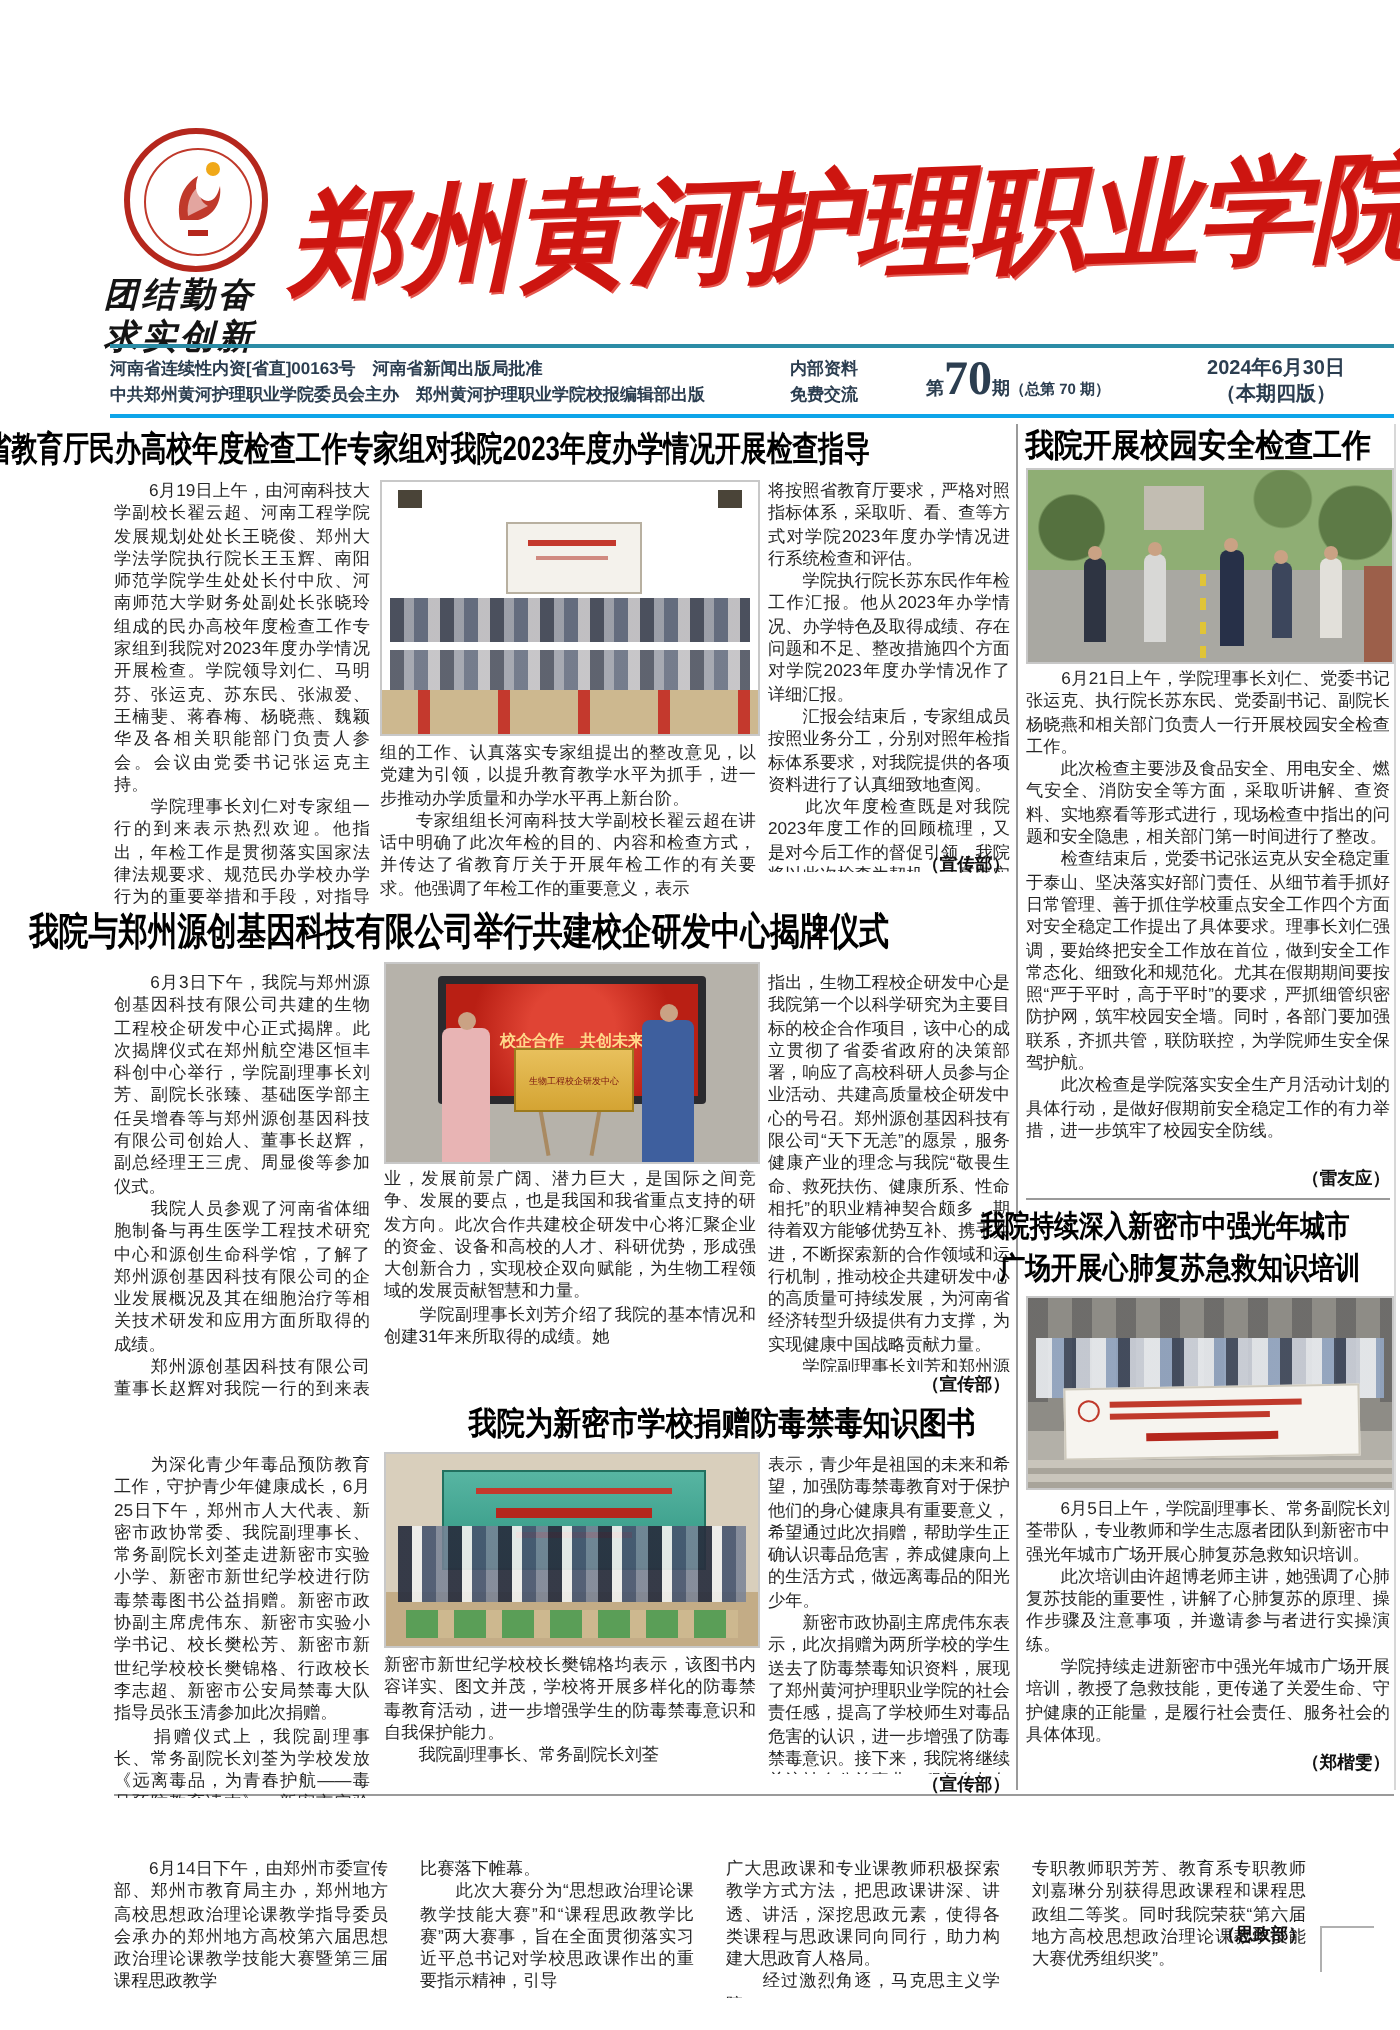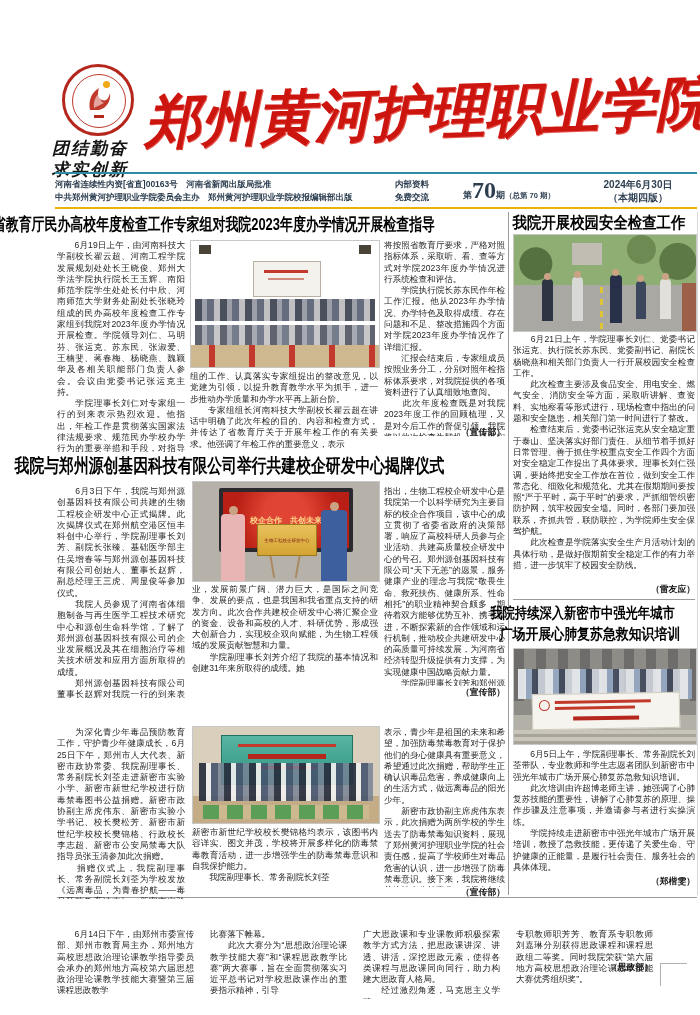--- a/index.html
+++ b/index.html
@@ -16,21 +16,21 @@
   .seal-bar{position:absolute;left:21px;top:40px;width:10px;height:3px;background:#b5271d;}
   .motto{position:absolute;left:52px;top:138px;width:120px;
          font-family:"DejaVu Serif",serif;font-weight:bold;font-style:italic;
          font-size:17px;line-height:21px;color:#141414;letter-spacing:2px;white-space:pre-line;}
   .paper-title{position:absolute;left:158px;top:58px;width:540px;height:110px;
          display:flex;align-items:center;justify-content:center;}
   .paper-title span{font-family:"DejaVu Serif",serif;font-weight:bold;font-style:italic;
          font-size:58px;color:#cd1510;white-space:nowrap;transform:rotate(-2deg) scaleX(.98);
          text-shadow:1px 1px 0 #e4564d;}
   .infobar{position:absolute;left:55px;top:172px;width:642px;height:33px;
-         border-top:2px solid #2b8ca6;border-bottom:2px solid #eab308;
+         border-top:2px solid #2b8ca6;border-bottom:2px solid #0ea5e9;
          display:flex;align-items:center;color:#2c3e50;}
   .info-left{width:330px;font-size:8.5px;line-height:13px;font-weight:bold;white-space:pre-line;}
   .info-internal{width:54px;font-size:8.5px;line-height:13px;font-weight:bold;white-space:pre-line;text-align:center;}
   .issue{width:140px;display:flex;align-items:baseline;justify-content:center;font-weight:bold;color:#2c3e50;}
   .issue .big{font-size:24px;font-family:"Liberation Serif",serif;}
   .issue .small{font-size:9px;}
   .issue .tiny{font-size:7.5px;}
   .info-date{flex:1;text-align:center;font-size:10px;font-weight:bold;line-height:13px;white-space:pre-line;}
   
   .vrule{position:absolute;left:508px;top:212px;width:1px;height:683px;background:#9a9a9a;}
@@ -186,20 +186,23 @@
       <div class="abs" style="left:22px;top:12px;width:80px;height:2.5px;background:#c0392b;"></div>
       <div class="abs" style="left:40px;top:22px;width:66px;height:4px;background:#b5271d;"></div>
     </div>
     <div class="abs" style="left:0;bottom:0;width:100%;height:14px;background:repeating-linear-gradient(#c9c5bb 0 4px,#a8a49a 4px 7px);"></div>
   </div>
   <div class="col" style="left:513px;top:749px;width:182px;height:128px;">　　6月5日上午，学院副理事长、常务副院长刘荃带队，专业教师和学生志愿者团队到新密市中强光年城市广场开展心肺复苏急救知识培训。
 　　此次培训由许超博老师主讲，她强调了心肺复苏技能的重要性，讲解了心肺复苏的原理、操作步骤及注意事项，并邀请参与者进行实操演练。
 　　学院持续走进新密市中强光年城市广场开展培训，教授了急救技能，更传递了关爱生命、守护健康的正能量，是履行社会责任、服务社会的具体体现。</div>
   <div class="byline" style="left:574px;top:876px;width:121px;">（郑楷雯）</div>
 
+  <div class="hl" style="left:57px;top:701px;width:448px;height:22px;">
+    <span class="sq" style="font-size:16px;transform:scaleX(.88);">我院为新密市学校捐赠防毒禁毒知识图书</span>
+  </div>
   <div class="photo" style="left:192px;top:726px;width:186px;height:96px;background:linear-gradient(#d9cfbc 0 72%,#c3ac86 72% 100%);">
     <div class="abs" style="left:28px;top:8px;width:130px;height:48px;background:linear-gradient(#57b5a2,#2f9480);border:1px solid #22705f;">
       <div class="abs" style="left:16px;top:8px;width:98px;height:3px;background:#c4392d;"></div>
       <div class="abs" style="left:26px;top:18px;width:78px;height:5px;background:#b5271d;"></div>
       <div class="abs" style="left:36px;top:30px;width:58px;height:3px;background:#c4392d;"></div>
     </div>
     <div class="crowd" style="left:6px;top:36px;width:174px;height:38px;background:repeating-linear-gradient(90deg,rgba(40,46,62,.92) 0 7px,rgba(240,240,238,.92) 7px 12px,rgba(70,84,110,.9) 12px 19px,rgba(120,130,150,.85) 19px 25px);"></div>
     <div class="abs" style="left:10px;bottom:4px;width:166px;height:14px;background:repeating-linear-gradient(90deg,#5a9e57 0 16px,#cdb88f 16px 24px);"></div>
   </div>
   <div class="col" style="left:57px;top:727px;width:128px;height:172px;">　　为深化青少年毒品预防教育工作，守护青少年健康成长，6月25日下午，郑州市人大代表、新密市政协常委、我院副理事长、常务副院长刘荃走进新密市实验小学、新密市新世纪学校进行防毒禁毒图书公益捐赠。新密市政协副主席虎伟东、新密市实验小学书记、校长樊松芳、新密市新世纪学校校长樊锦格、行政校长李志超、新密市公安局禁毒大队指导员张玉清参加此次捐赠。

